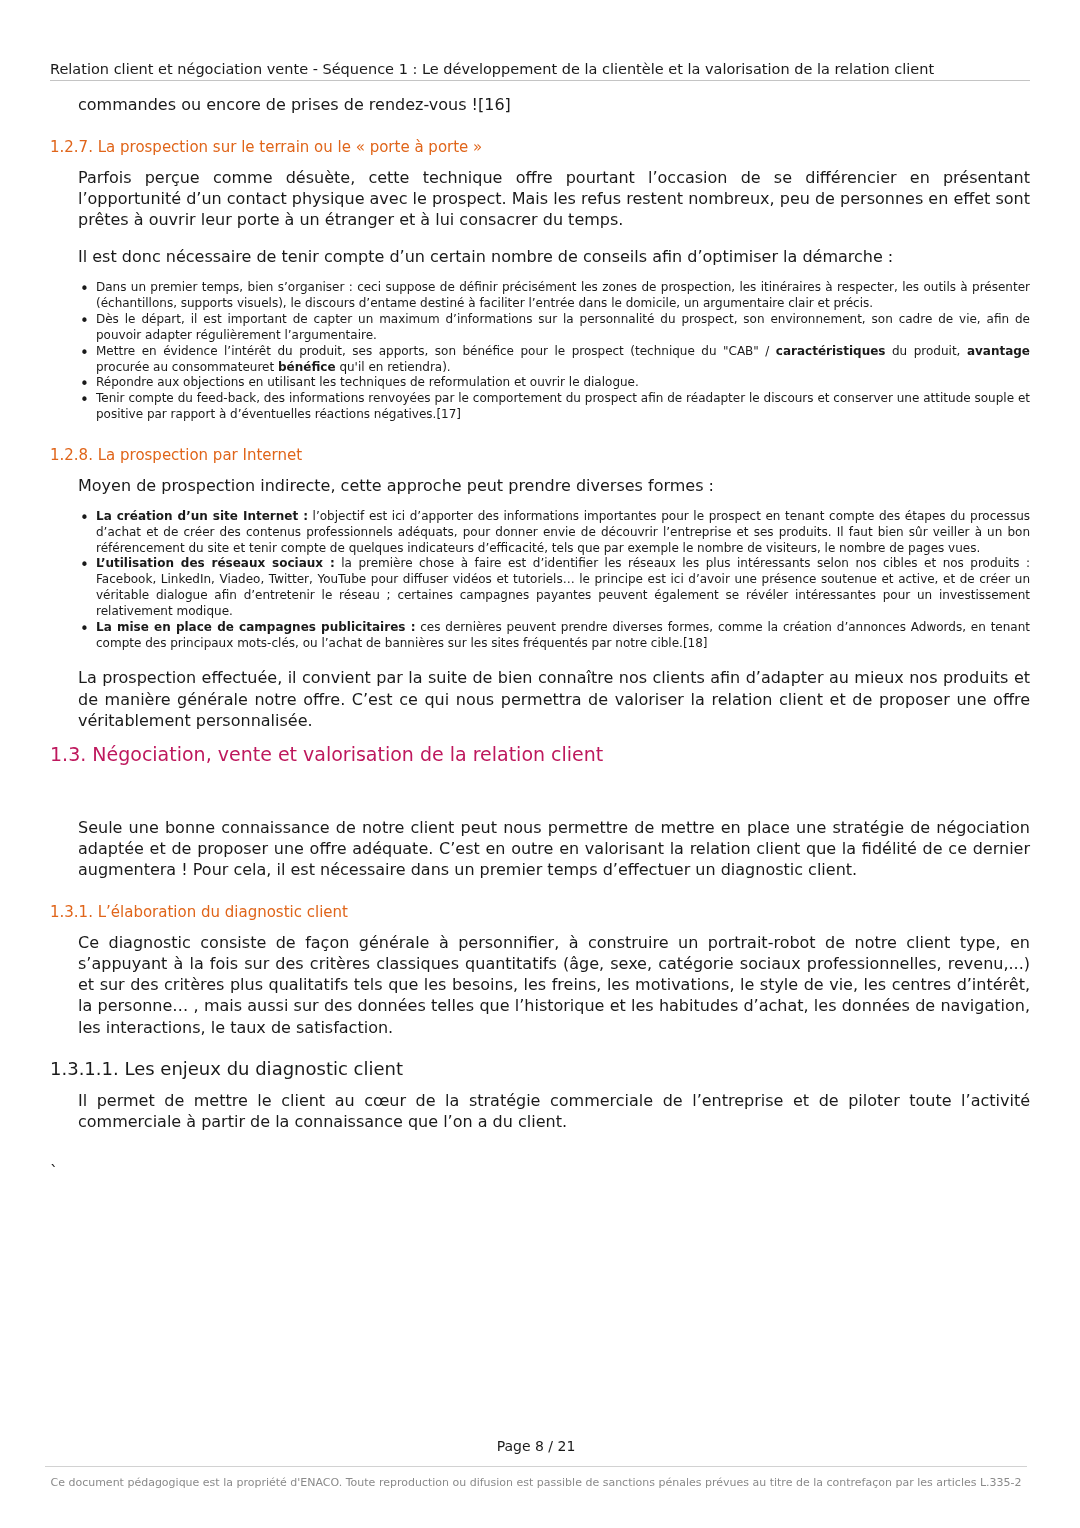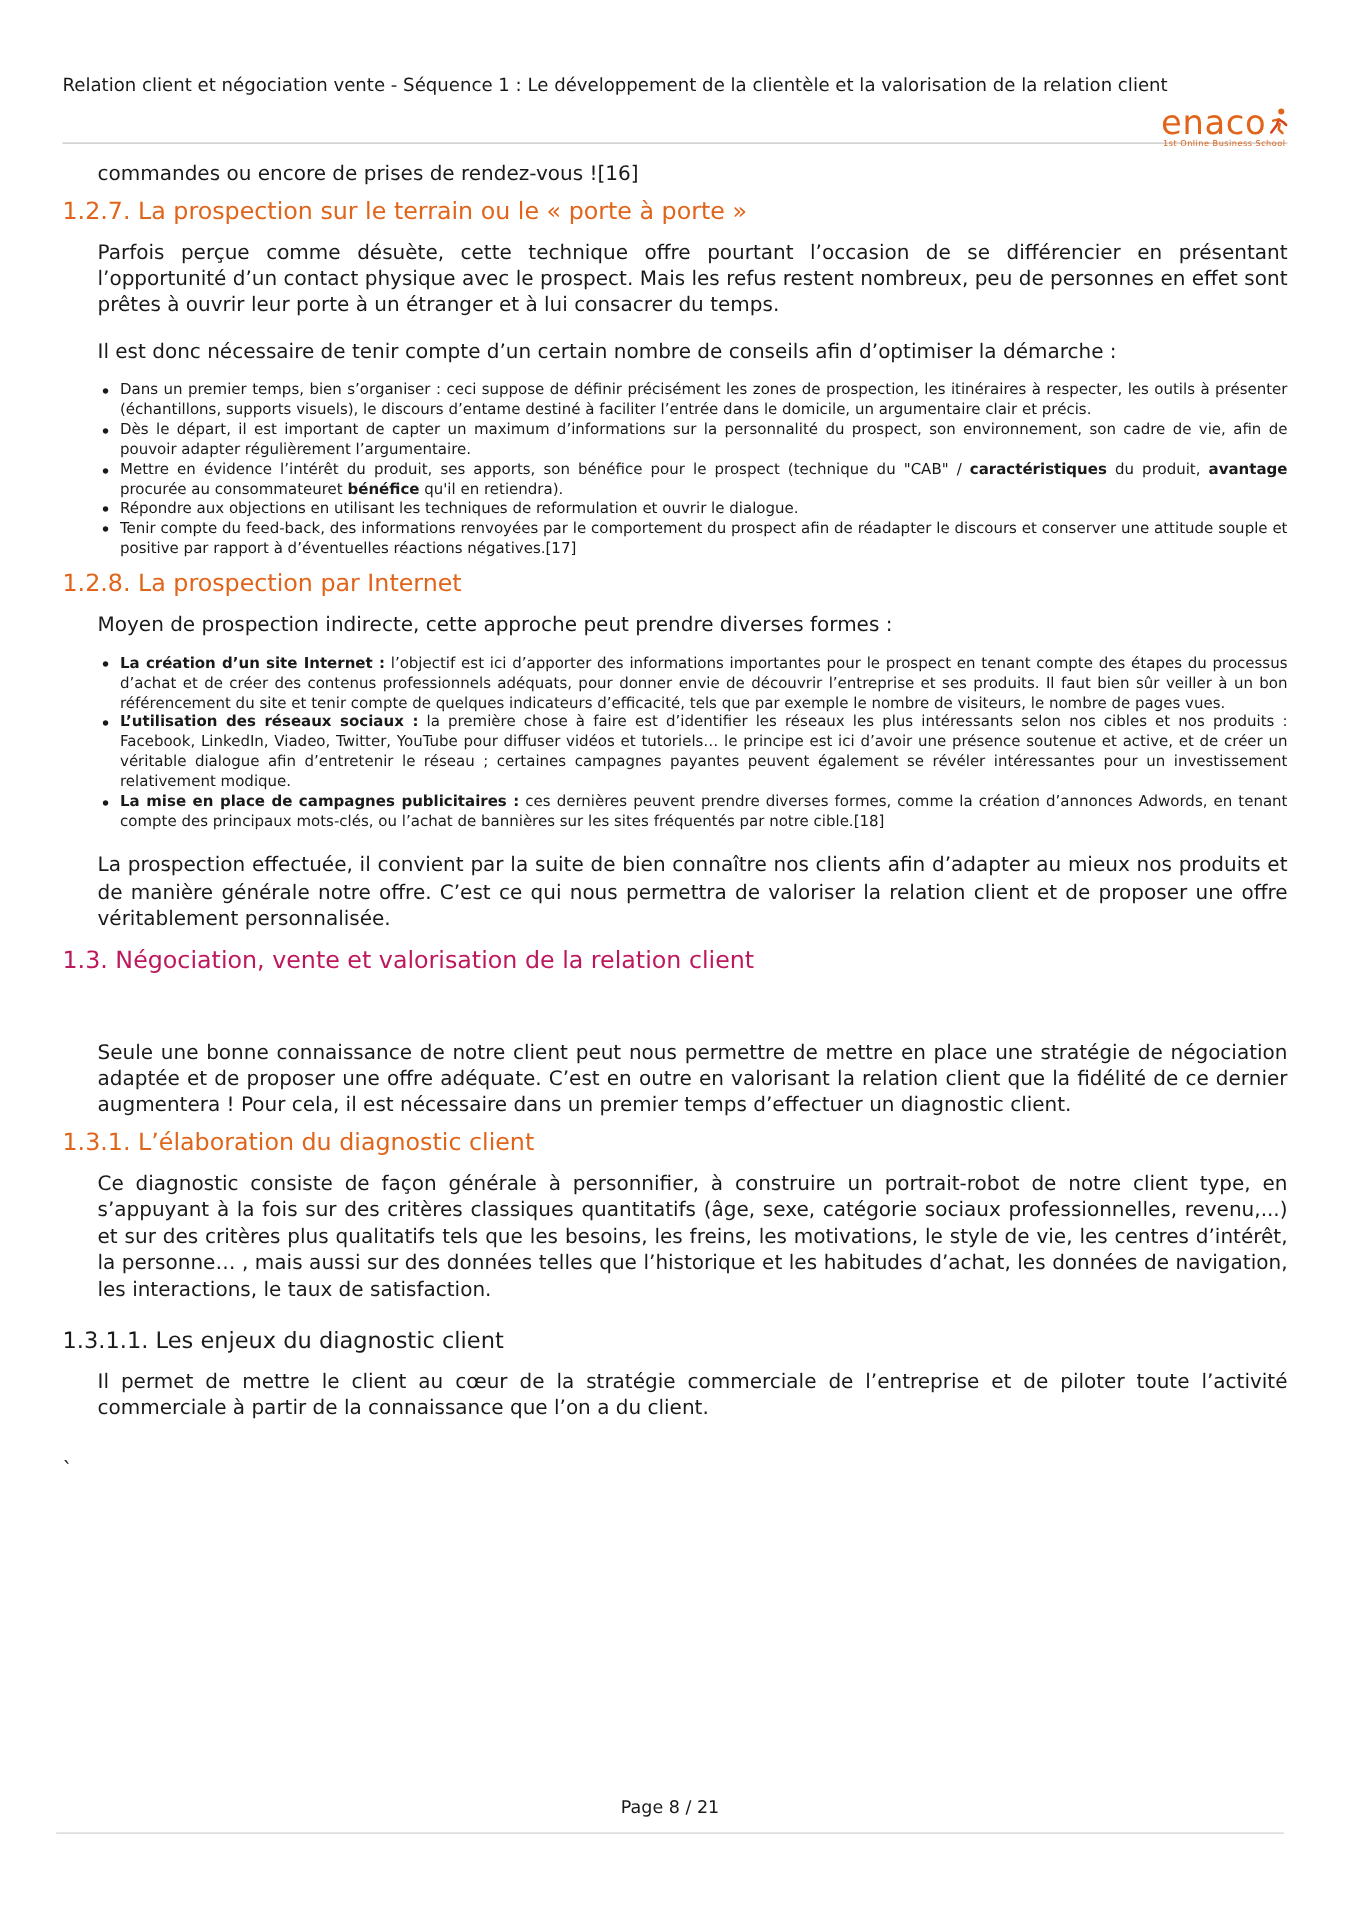--- a/index.html
+++ b/index.html
@@ -72,23 +72,23 @@
   }
   .mt-first { margin-top: 0; }
   h2.sec-h2 {
     color: #be185d;
     font-size: 19px;
     font-weight: normal;
     margin-top: 12px;
   }
   h3.sec-h3 {
     color: #e0651a;
-    font-size: 19px;
+    font-size: 15px;
     font-weight: normal;
-    margin-top: 9px;
+    margin-top: 23px;
   }
   h4.sec-h4 {
     color: #1a1a1a;
     font-size: 18px;
     font-weight: normal;
     margin-top: 20px;
   }
   .after-h { margin-top: 11px; }
   .para-gap { margin-top: 16px; }
   .big-gap { margin-top: 52px; }
@@ -139,35 +139,20 @@
     color: #8a8a8a;
   }
 </style>
 </head>
 <body>
 
 <div class="page">
 
   <div>
     <div class="header-title">Relation client et négociation vente - Séquence 1 : Le développement de la clientèle et la valorisation de la relation client</div>
-    <div class="logo-row">
-      <div class="logo">
-        <div class="logo-main">
-          <span class="logo-text">enaco</span>
-          <span class="logo-runner">
-            <svg width="16" height="22" viewBox="0 0 16 22">
-              <circle cx="11" cy="3.2" r="2.4" fill="#e0651a"></circle>
-              <path d="M3 20 L7.5 14 L9 9.5 L13 12 L15 14" stroke="#d8431f" stroke-width="2" fill="none" stroke-linecap="round" stroke-linejoin="round"></path>
-              <path d="M9 9.5 L4.5 10.5 M9.7 13.2 L9 17.5 L12 20.5" stroke="#e0651a" stroke-width="2" fill="none" stroke-linecap="round" stroke-linejoin="round"></path>
-            </svg>
-          </span>
-        </div>
-        <div class="logo-tagline">1st Online Business School</div>
-      </div>
-    </div>
     <hr class="header-rule">
   </div>
 
   <div class="content">
 
     <p class="body-text mt-first">commandes ou encore de prises de rendez-vous ![16]</p>
 
     <h3 class="sec-h3">1.2.7. La prospection sur le terrain ou le « porte à porte »</h3>
     <p class="body-text after-h">Parfois perçue comme désuète, cette technique offre pourtant l’occasion de se différencier en présentant l’opportunité d’un contact physique avec le prospect. Mais les refus restent nombreux, peu de personnes en effet sont prêtes à ouvrir leur porte à un étranger et à lui consacrer du temps.</p>
     <p class="body-text para-gap">Il est donc nécessaire de tenir compte d’un certain nombre de conseils afin d’optimiser la démarche :</p>
@@ -199,15 +184,16 @@
 
     <h4 class="sec-h4">1.3.1.1. Les enjeux du diagnostic client</h4>
     <p class="body-text after-h">Il permet de mettre le client au cœur de la stratégie commerciale de l’entreprise et de piloter toute l’activité commerciale à partir de la connaissance que l’on a du client.</p>
 
     <p class="stray">`</p>
   </div>
 
   <div class="footer">
     <div class="page-number">Page 8 / 21</div>
     <hr class="footer-rule">
+    <div class="disclaimer">Ce document pédagogique est la propriété d'ENACO. Toute reproduction ou difusion est passible de sanctions pénales prévues au titre de la contrefaçon par les articles L.335-2</div>
   </div>
 
 </div>
 
 </body></html>

